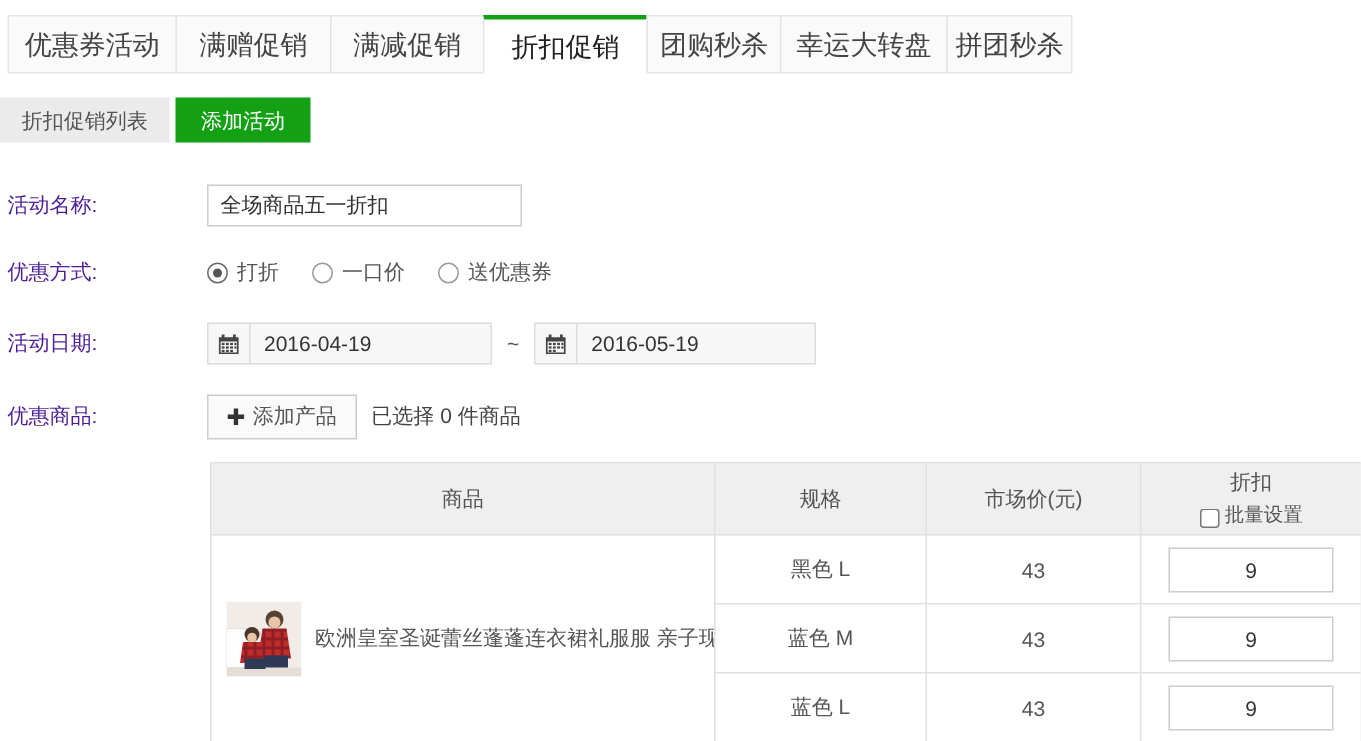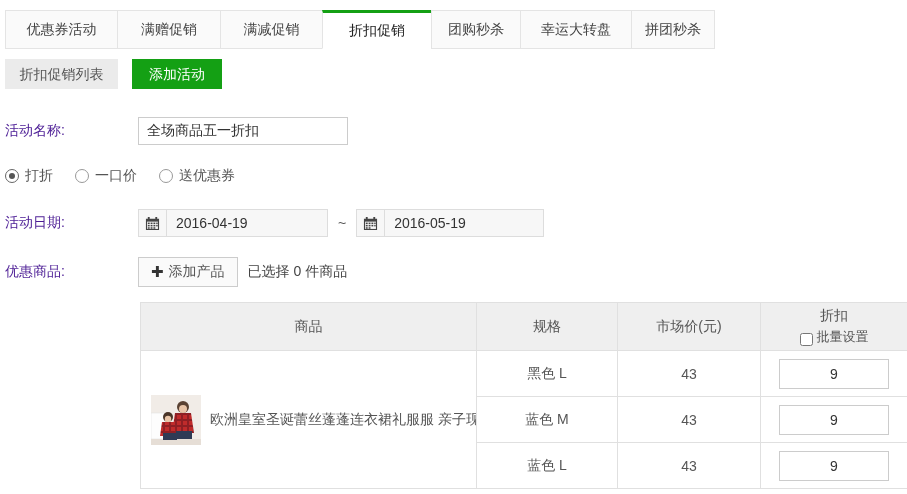--- a/index.html
+++ b/index.html
@@ -5,26 +5,26 @@
   * { margin:0; padding:0; box-sizing:border-box; }
   html,body { width:907px; height:494px; overflow:hidden; background:#fff;
     font-family:"Liberation Sans","DejaVu Sans",sans-serif; color:#555; font-size:14px; }
 
   .page { width:907px; height:494px; background:#fff; }
 
   
   .tabbar { display:flex; align-items:stretch; margin-top:10px; padding-left:5px; height:39px; }
   .tab { background:#fafafa; border:1px solid #e4e4e4; margin-left:-1px;
     display:flex; align-items:center; justify-content:center;
-    font-size:14px; color:#444; cursor:pointer; white-space:nowrap; overflow:hidden; }
+    font-size:18px; color:#444; cursor:pointer; white-space:nowrap; overflow:hidden; }
   .tab:first-child { margin-left:0; }
   .tab.active { background:#fff; border-top:3px solid #14a014; border-bottom-color:#fff; color:#222; }
 
   
-  .subnav { display:flex; gap:14px; margin-top:10px; padding-left:5px; }
+  .subnav { display:flex; gap:4px; margin-top:16px; }
   .btn-list { width:113px; height:30px; line-height:30px; text-align:center;
     background:#ebebeb; color:#555; cursor:pointer; }
   .btn-add { width:90px; height:30px; line-height:30px; text-align:center;
     background:#14a014; color:#fff; cursor:pointer; }
 
   
   .form { margin-top:28px; padding-left:5px; }
   .frow { display:flex; align-items:center; }
   .frow .flabel { flex:0 0 133px; color:#4c1d95; }
   .row-name { margin-bottom:22px; }
@@ -100,20 +100,21 @@
   </div>
 
   <div class="form">
 
     <div class="frow row-name">
       <span class="flabel">活动名称:</span>
       <input class="text-input" type="text" value="全场商品五一折扣" style="">
     </div>
 
     <div class="frow row-method">
+      <span class="flabel">优惠方式:</span>
       <div class="radio-group">
         <span class="radio-opt on">
           <span class="radio-circle">
               <span class="dot"></span>
             </span>
           <span class="radio-label">打折</span>
         </span>
         <span class="radio-opt">
           <span class="radio-circle">
               <span class="dot"></span>

